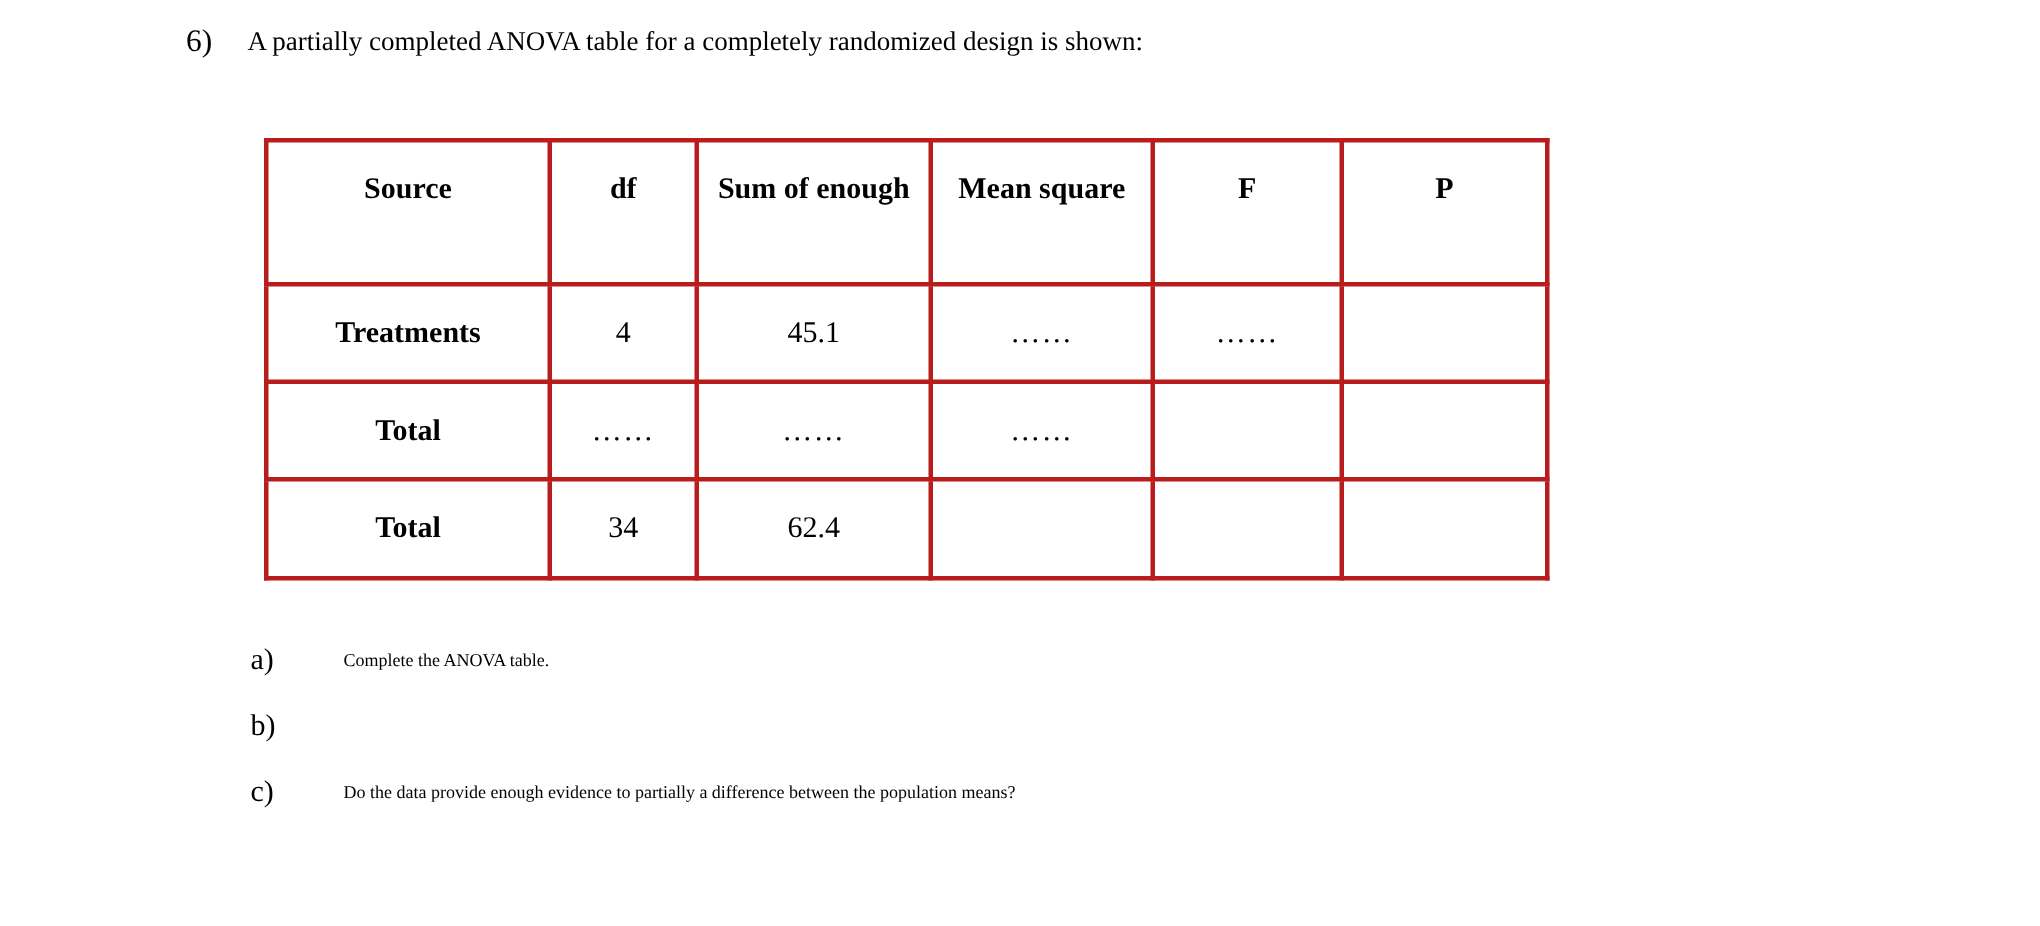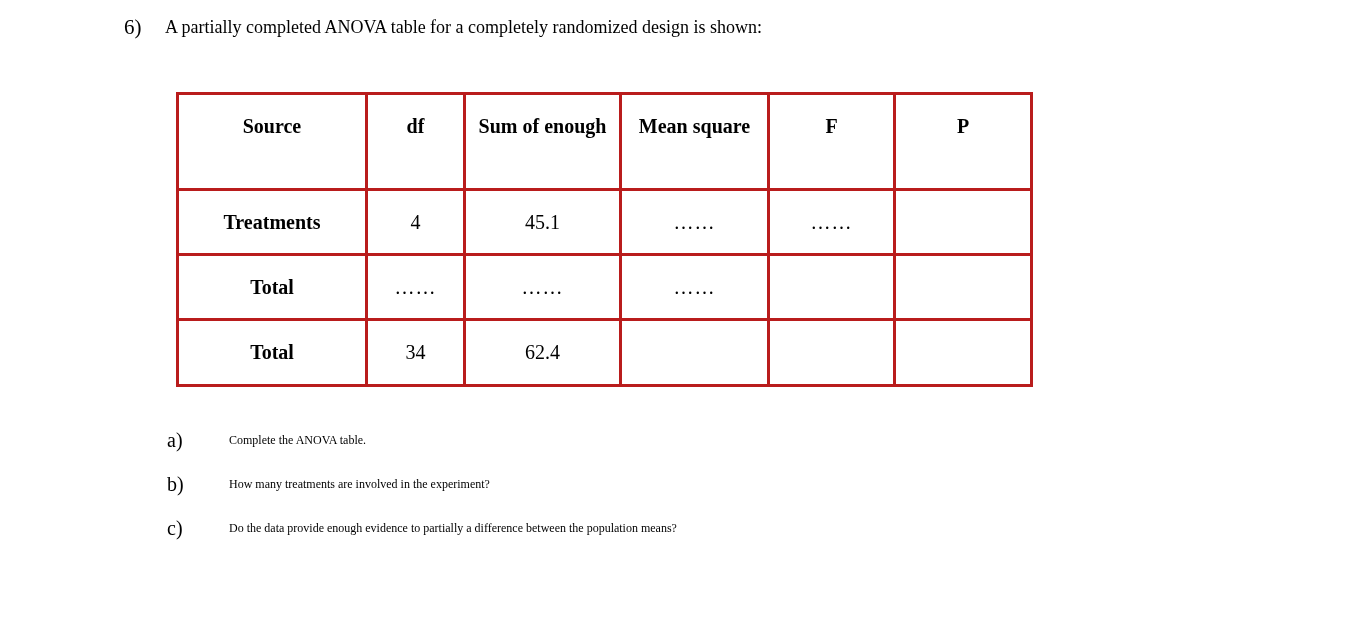--- a/index.html
+++ b/index.html
@@ -214,19 +214,18 @@
   </table>
 </div>
 
 <div class="subitems">
   <div class="subitem">
     <span class="si-marker">a)</span>
     <span class="si-text">Complete the ANOVA table.</span>
   </div>
   <div class="subitem">
     <span class="si-marker">b)</span>
-    <span class="si-text">How many treatments are involved in the experiment?</span>
   </div>
   <div class="subitem">
     <span class="si-marker">c)</span>
     <span class="si-text">Do the data provide enough evidence to partially a difference between the population means?</span>
   </div>
 </div>
 
 </body></html>

